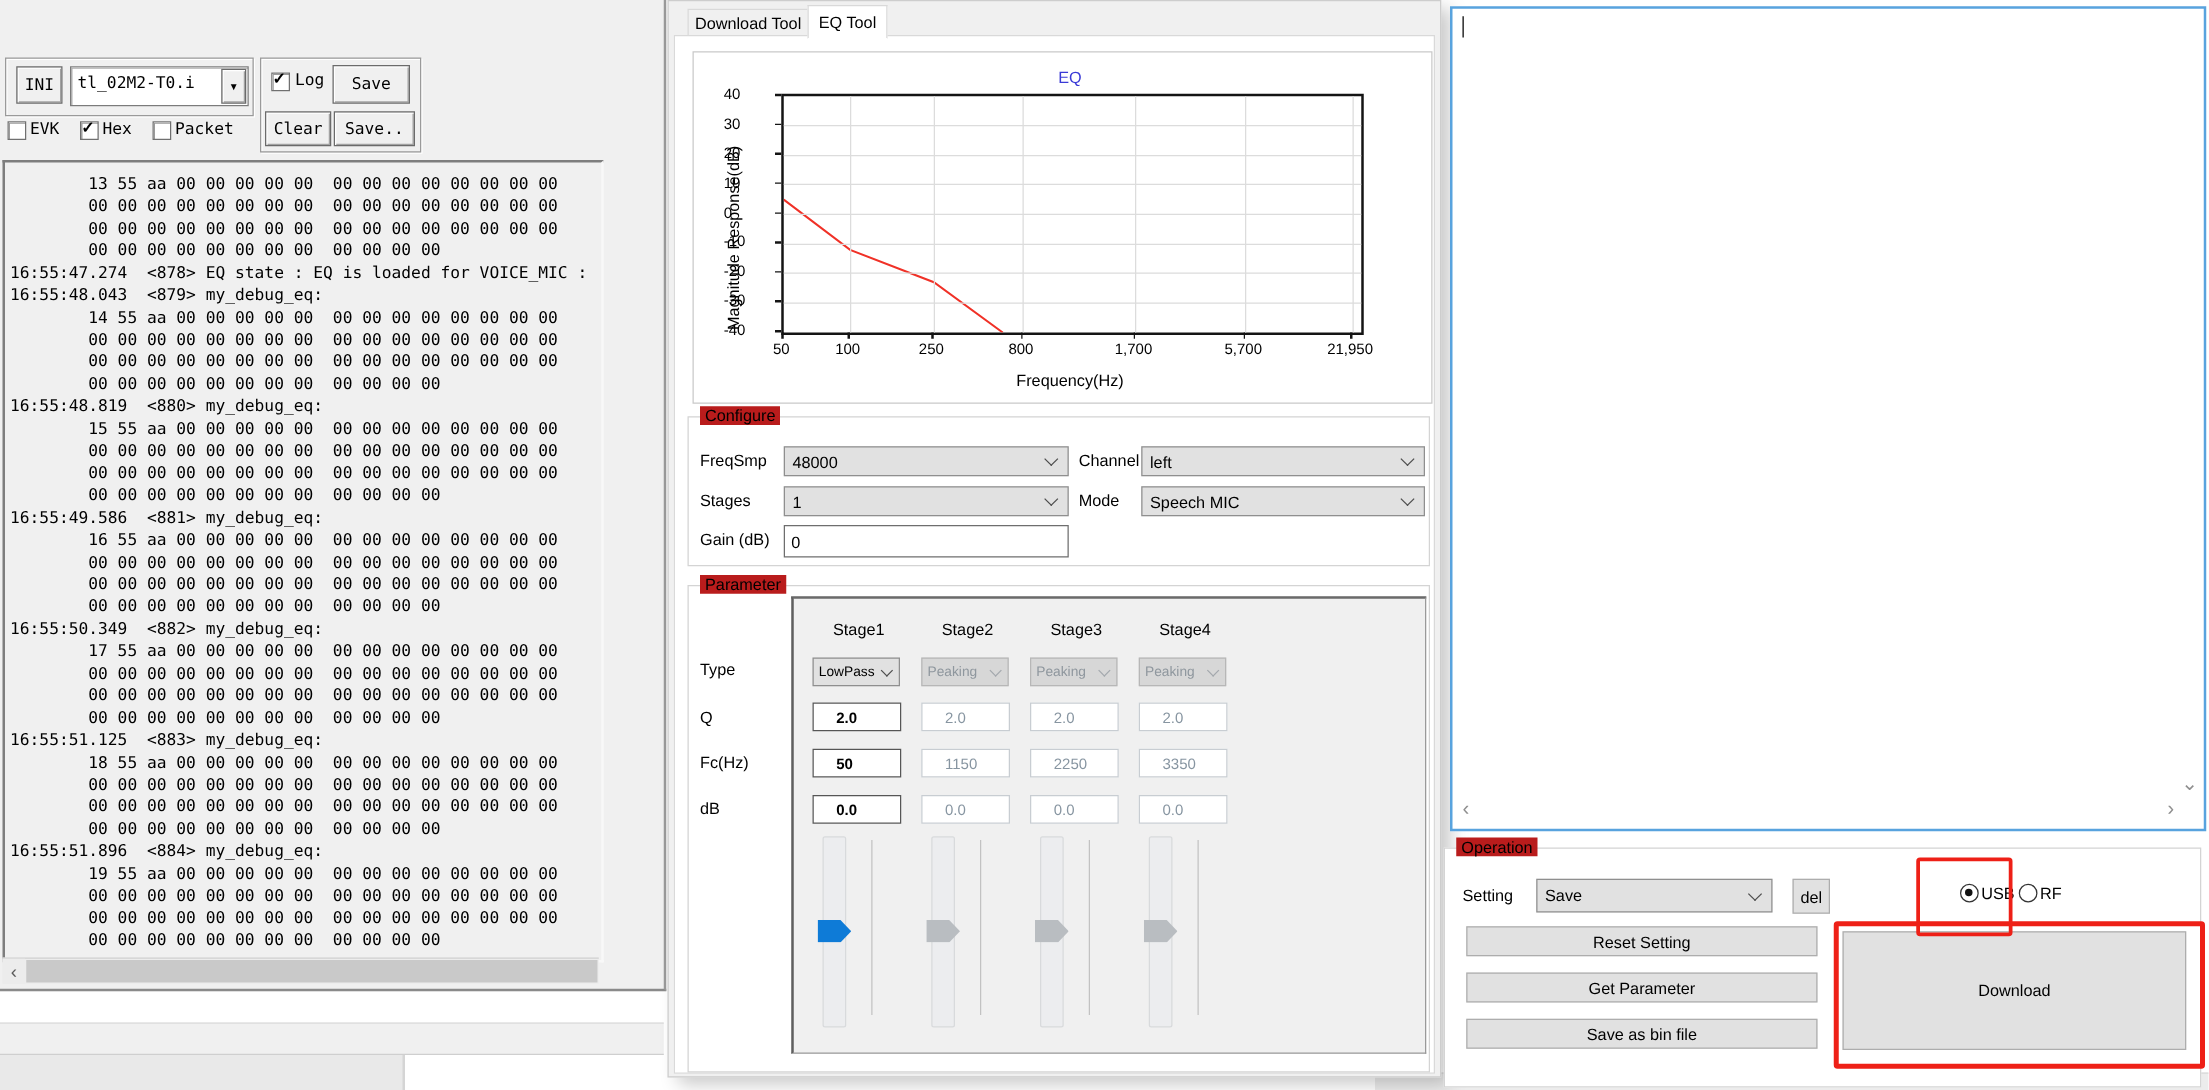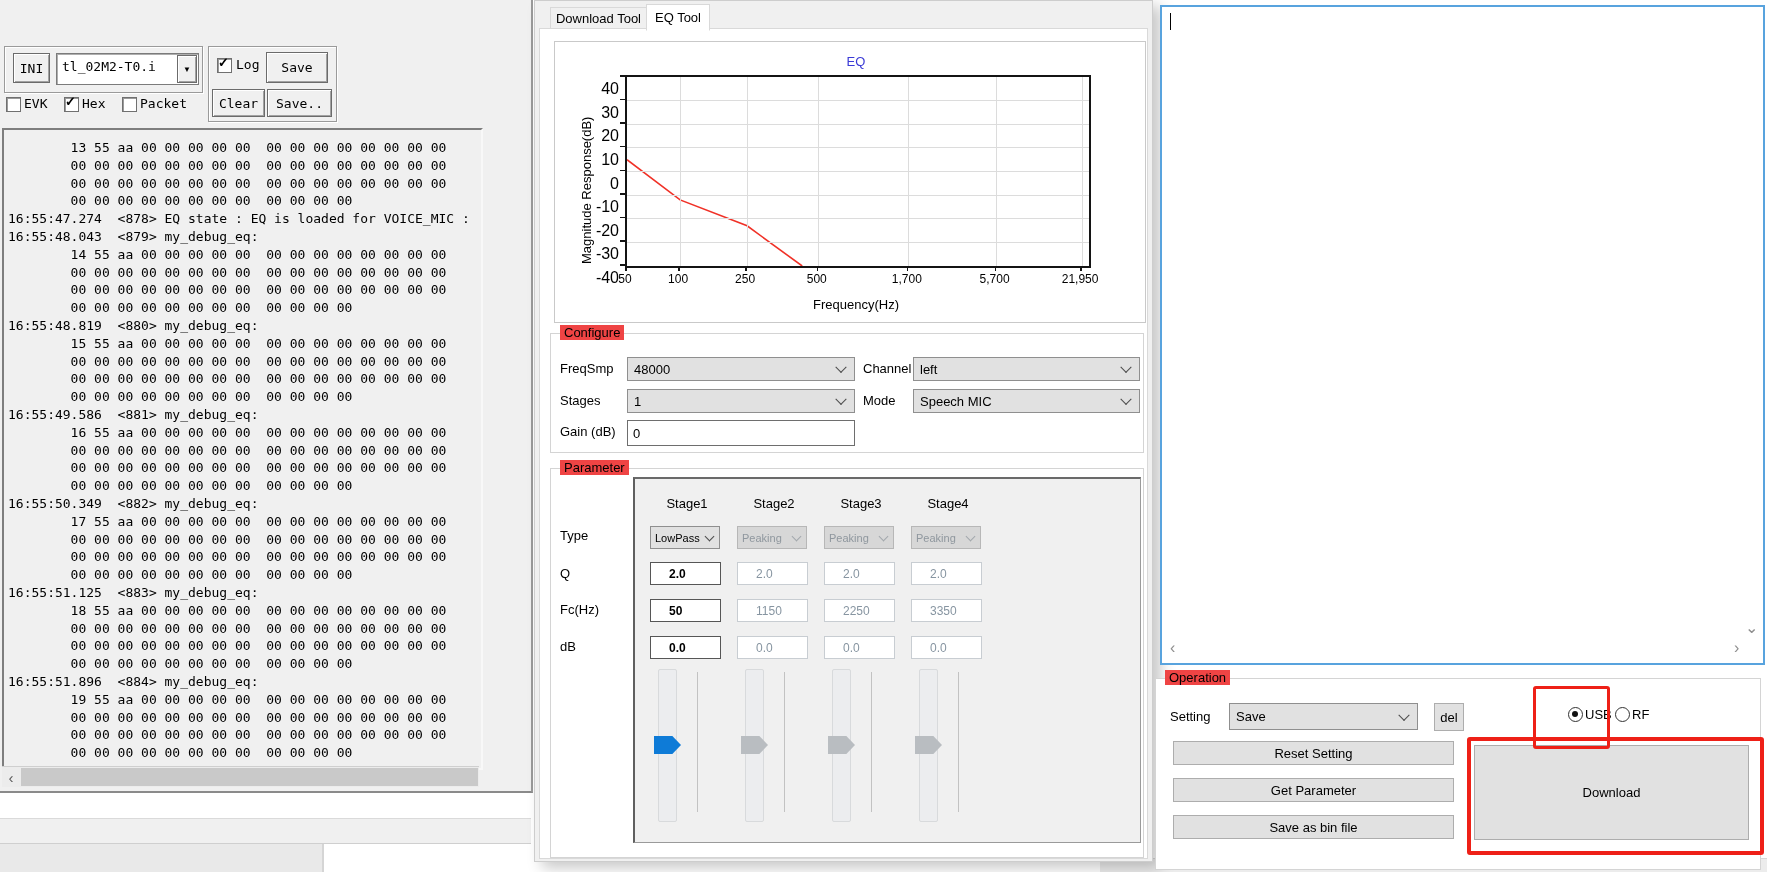--- a/index.html
+++ b/index.html
@@ -47,30 +47,30 @@
   .ew{left:534px;top:0;width:617px;height:860px;background:#f0f0f0;border:1px solid #cdcdcd;
       box-shadow:8px 6px 14px rgba(0,0,0,.22);font-size:13px;}
   .tab{position:absolute;display:flex;align-items:center;justify-content:center;
        border:1px solid #d9d9d9;background:#f0f0f0;font-size:13px;}
   .tab.active{background:#fff;border-bottom:1px solid #fff;z-index:3;}
   .page{position:absolute;left:4px;top:27px;width:607px;height:829px;background:#fff;border:1px solid #d9d9d9;}
   .chartbox{position:absolute;left:19px;top:40px;width:590px;height:280px;background:#fff;border:1px solid #c9c9c9;z-index:2;}
   .ctitle{position:absolute;left:70px;top:12px;width:462px;text-align:center;font-size:13px;}
   .plot{position:absolute;left:70px;top:33px;width:462px;height:189px;background:#fff;border:2px solid #141414;}
   .gridv,.gridh{position:absolute;background:#dcdcdc;}
-  .ytick{position:absolute;width:40px;text-align:right;font-size:16px;margin-top:12px;}
+  .ytick{position:absolute;width:40px;font-size:12px;}
   .xtick{position:absolute;width:64px;text-align:center;font-size:12px;}
   .tickmark{position:absolute;background:#141414;}
   .xlab{position:absolute;left:70px;top:255px;width:462px;text-align:center;font-size:13px;}
   .ylab{position:absolute;left:24px;top:33px;height:189px;display:flex;align-items:center;
         writing-mode:vertical-rl;transform:rotate(180deg);font-size:13px;}
   #eq-svg{position:absolute;left:0;top:0;width:100%;height:100%;}
 
   .gbox{position:absolute;border:1px solid #d4d4d4;}
-  .gbox .glabel{position:absolute;top:-9px;left:9px;background:#ef4444;padding:0 4px;font-size:13px;}
+  .gbox .glabel{position:absolute;top:-9px;left:9px;background:#b91c1c;padding:0 4px;font-size:13px;}
   .flabel{position:absolute;font-size:13px;}
   .mcombo{position:absolute;background:#e1e1e1;border:1px solid #8f8f8f;display:flex;align-items:center;
           padding-left:6px;font-size:13px;box-sizing:border-box;}
   .chev{position:absolute;right:9px;top:50%;width:7px;height:7px;
         border-right:1.5px solid #4c4c4c;border-bottom:1.5px solid #4c4c4c;
         transform:translateY(-72%) rotate(45deg);}
   .mcombo.disabled{background:#d7d7d7;border-color:#b7b7b7;color:#8f979e;}
   .mcombo.disabled .chev{border-color:#a3a8ad;}
   .tfield{position:absolute;background:#fff;border:1px solid #6e6e6e;display:flex;align-items:center;
           padding-left:5px;font-size:13px;box-sizing:border-box;}
@@ -191,21 +191,21 @@
         <div class="ytick" style="left: 24px; top: 191.375px;">-30</div>
         <div class="tickmark" style="left: 65px; top: 198.375px; width: 5px; height: 1.5px;"></div>
         <div class="ytick" style="left: 24px; top: 215px;">-40</div>
         <div class="tickmark" style="left: 65px; top: 222px; width: 5px; height: 1.5px;"></div>
         <div class="xtick" style="left: 38px; top: 230px;">50</div>
         <div class="tickmark" style="left: 70px; top: 224px; width: 1.5px; height: 5px;"></div>
         <div class="xtick" style="left: 91.13px; top: 230px;">100</div>
         <div class="tickmark" style="left: 123.13px; top: 224px; width: 1.5px; height: 5px;"></div>
         <div class="xtick" style="left: 158.12px; top: 230px;">250</div>
         <div class="tickmark" style="left: 190.12px; top: 224px; width: 1.5px; height: 5px;"></div>
-        <div class="xtick" style="left: 229.73px; top: 230px;">500</div>
+        <div class="xtick" style="left: 229.73px; top: 230px;">800</div>
         <div class="tickmark" style="left: 261.73px; top: 224px; width: 1.5px; height: 5px;"></div>
         <div class="xtick" style="left: 319.82px; top: 230px;">1,700</div>
         <div class="tickmark" style="left: 351.82px; top: 224px; width: 1.5px; height: 5px;"></div>
         <div class="xtick" style="left: 407.6px; top: 230px;">5,700</div>
         <div class="tickmark" style="left: 439.6px; top: 224px; width: 1.5px; height: 5px;"></div>
         <div class="xtick" style="left: 493.07px; top: 230px;">21,950</div>
         <div class="tickmark" style="left: 525.07px; top: 224px; width: 1.5px; height: 5px;"></div>
       </div>
 
     <div class="gbox" style="left:15px;top:332px;width:592px;height:118px;">

